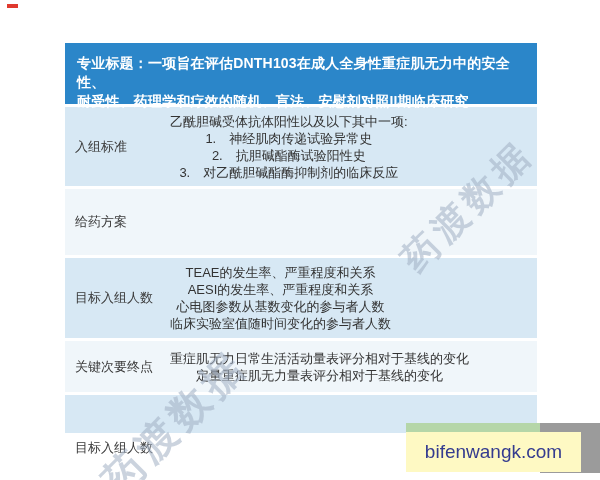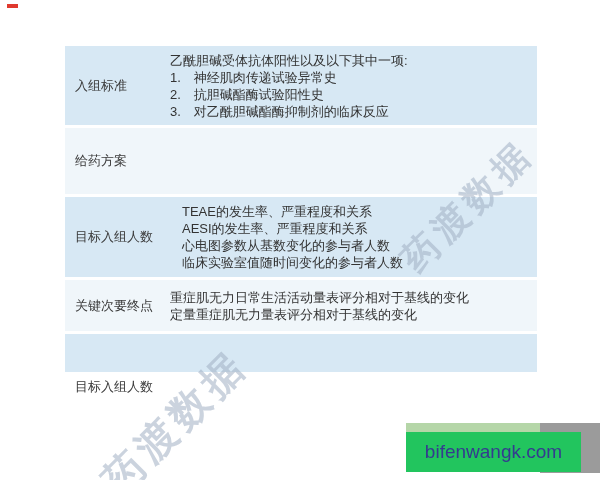--- a/index.html
+++ b/index.html
@@ -19,48 +19,50 @@
   .row.blue{background:#d7e8f4;}
   .row.pale{background:#f0f6fa;}
   .lbl{
     width:105px;flex:0 0 105px;display:flex;align-items:center;
     padding-left:10px;box-sizing:border-box;
     font-size:13px;color:#3a3a3a;
   }
   .cnt{
     flex:1;display:flex;align-items:center;
     font-size:13px;color:#333333;white-space:pre-line;
-    box-sizing:border-box;padding-right:24px;
+    box-sizing:border-box;padding-right:24px;text-align:center;
   }
   .r1{height:79px;}.r1 .cnt{line-height:17px;}
   .r2{height:66px;}.r2 .cnt{line-height:16px;}
-  .r3{height:80px;}.r3 .cnt{line-height:17px;margin-left:12px;}
+  .r3{height:80px;}.r3 .cnt{line-height:17px;}
   .r4{height:51px;}.r4 .cnt{line-height:17px;}
   .r5{height:38px;flex-direction:column;}.r5 .cnt{line-height:17px;margin-top:44px;}
   .wm{
     position:absolute;color:rgba(160,175,195,0.55);font-weight:bold;
     transform:rotate(-45deg);pointer-events:none;z-index:5;
     letter-spacing:6px;white-space:nowrap;
   }
   .wm1{font-size:36px;left:368px;top:182px;width:200px;text-align:center;}
   .wm2{font-size:40px;left:60px;top:395px;width:230px;text-align:center;}
   .badge-gray{position:absolute;left:540px;top:423px;width:60px;height:50px;background:#9b9b9b;z-index:6;}
   .badge-sliver{position:absolute;left:406px;top:423px;width:134px;height:10px;background:#b5d6a8;z-index:7;}
   .badge-green{
-    position:absolute;left:406px;top:432px;width:175px;height:40px;background:#22c55e;z-index:8;
+    position:absolute;left:406px;top:432px;width:175px;height:40px;background:#fef9c3;z-index:8;
     display:flex;align-items:center;justify-content:center;
     font-size:19px;color:#343b8f;
   }
 </style>
 </head>
 <body>
 
 <div class="red-dash"></div>
 
 <div class="card">
+  <div class="hdr">专业标题：一项旨在评估DNTH103在成人全身性重症肌无力中的安全性、
+耐受性、药理学和疗效的随机、盲法、安慰剂对照II期临床研究</div>
 
   <div class="row blue r1">
     <div class="lbl">入组标准</div>
     <div class="cnt">乙酰胆碱受体抗体阳性以及以下其中一项:
 1.　神经肌肉传递试验异常史
 2.　抗胆碱酯酶试验阳性史
 3.　对乙酰胆碱酯酶抑制剂的临床反应</div>
   </div>
 
   <div class="row pale r2">

